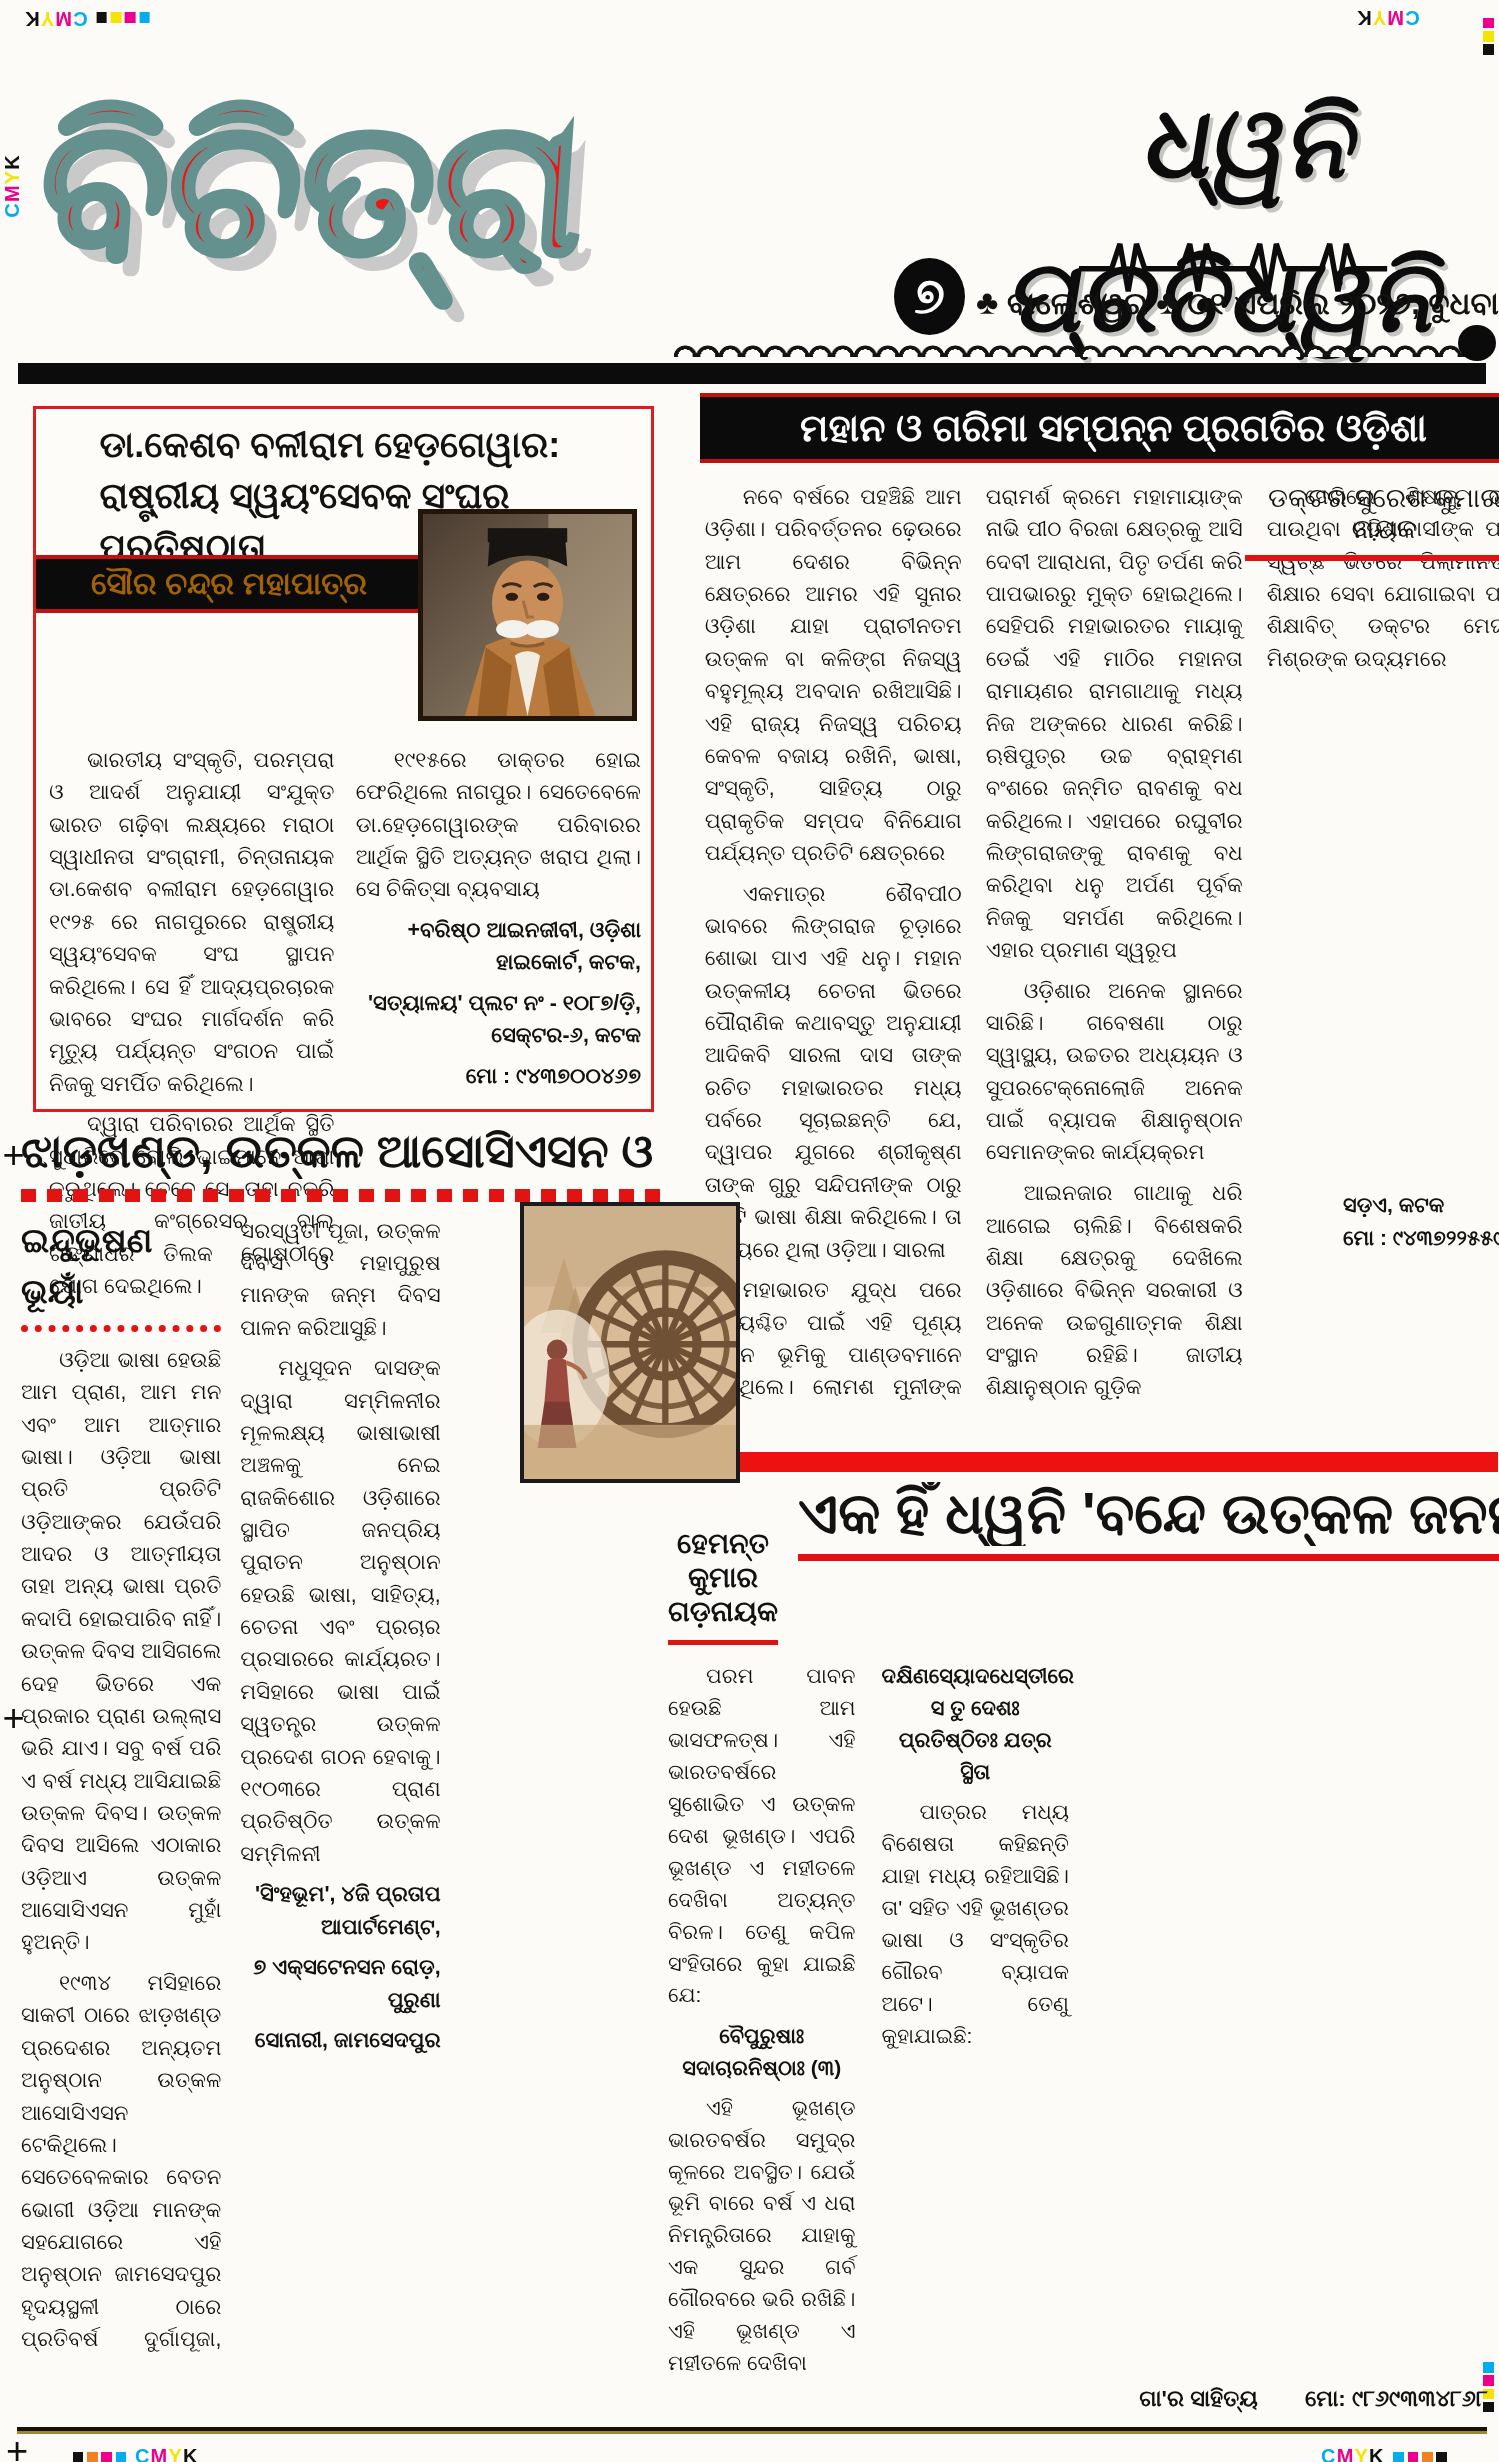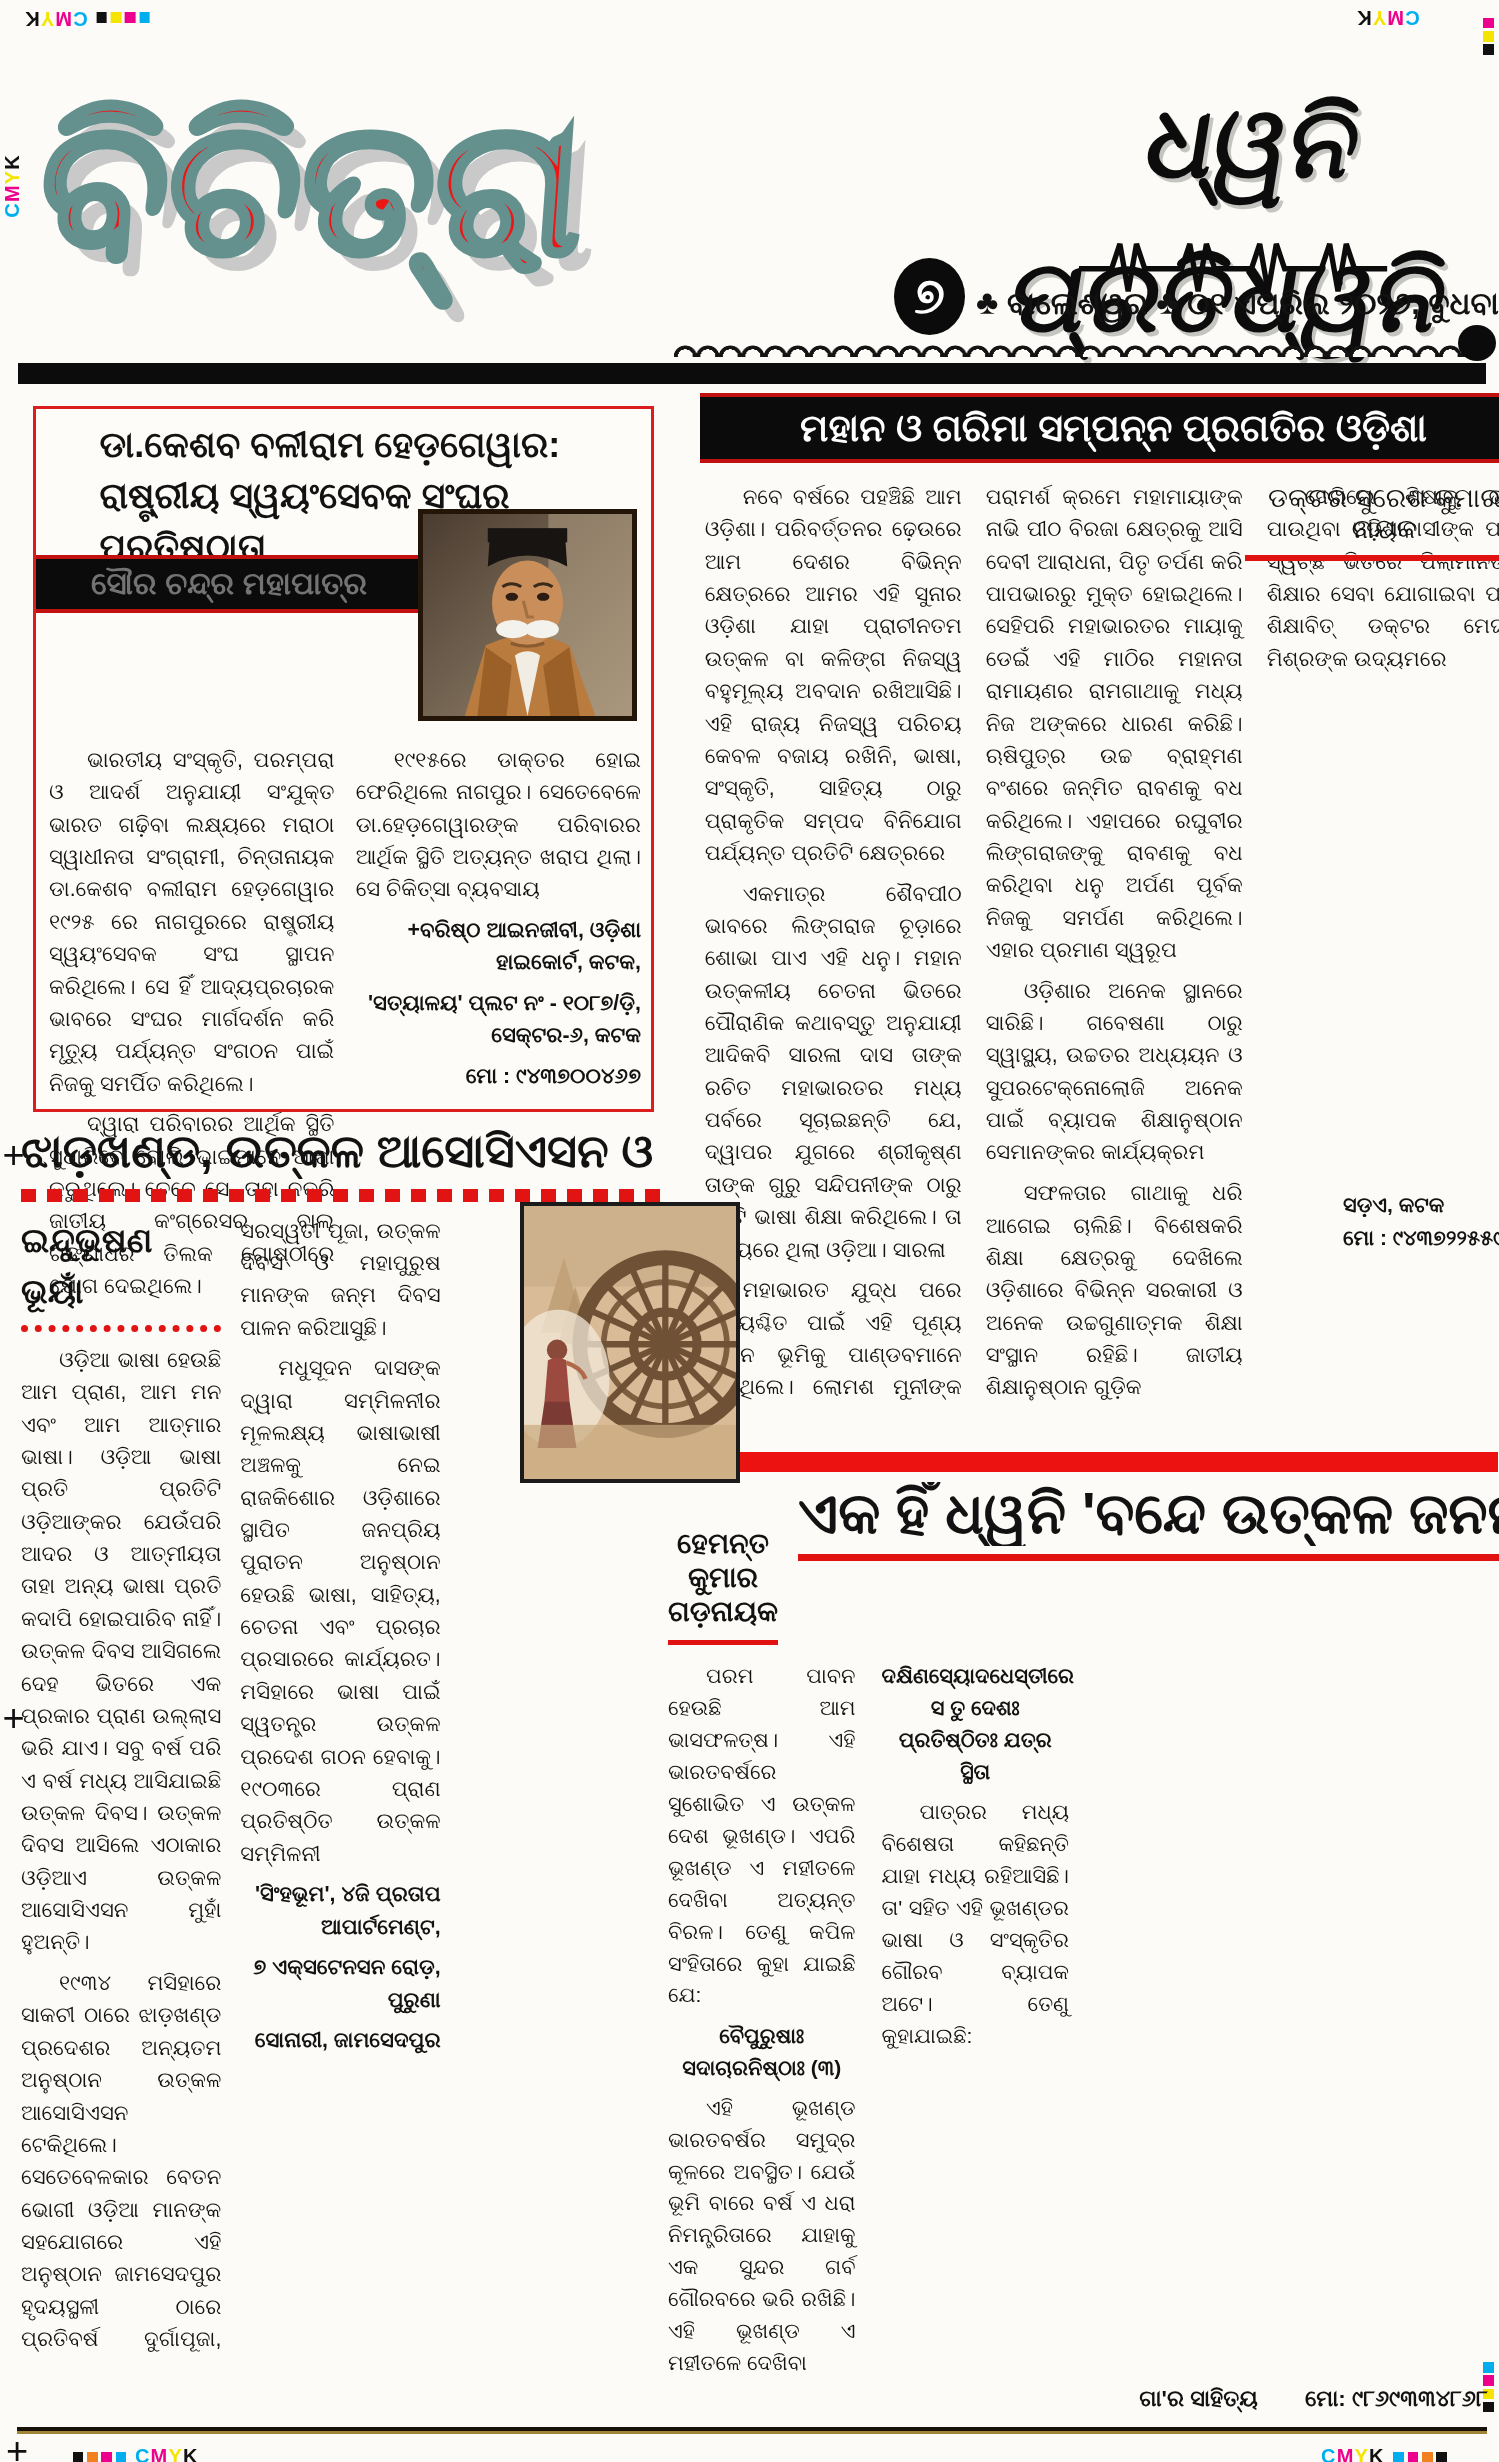--- a/index.html
+++ b/index.html
@@ -35,21 +35,21 @@
 
   
   .bodytext{font-size:21.3px;line-height:1.52;text-align:justify;}
   .bodytext p{margin:0 0 8.3px 0;text-indent:38px;}
   .credit{font-weight:bold;text-align:right;text-indent:0 !important;}
 
   
   .a1{position:absolute;left:33px;top:406px;width:621px;height:706px;border:3px solid #dc1d1d;background:#fdfcf8;padding-left:48px;}
   .a1 .head{padding:9.5px 15.4px 0 15.4px;font-size:36px;line-height:1.42;font-weight:bold;}
   .a1 .byline-bar{position:absolute;left:0;top:146px;width:386px;height:58px;background:#0b0b0b;
-     border-top:4.1px solid #c11010;border-bottom:4.1px solid #c11010;color:#737373;
+     border-top:4.1px solid #c11010;border-bottom:4.1px solid #c11010;color:#a16207;
      font-size:31px;font-weight:bold;text-align:center;line-height:50px;}
   .a1 .photo{position:absolute;right:14.2px;top:100px;width:219px;height:212px;border:5.3px solid #241509;background:#5a4a3a;}
   .a1 .body{position:absolute;left:13px;top:335px;width:592px;height:628px;columns:2;column-gap:21.3px;column-fill:auto;}
 
   
   .a2{position:absolute;left:700px;top:393px;width:827px;height:886px;}
   .a2 .headbar{height:70px;background:#0b0b0b;border-top:4.1px solid #c11010;border-bottom:4.1px solid #c11010;
      color:#fff;font-size:38px;font-weight:bold;text-align:center;line-height:62px;}
   .a2 .byline2{position:absolute;right:3.6px;top:90px;width:278px;text-align:center;font-size:27px;font-weight:normal;}
   .a2 .byline2 .rule{height:6px;background:#e01212;margin-top:9.5px;}
@@ -181,21 +181,21 @@
     </div>
   </div>
 
   <div class="a2" data-name="article-odisha">
     <div class="headbar" data-name="article-headline">ମହାନ ଓ ଗରିମା ସମ୍ପନ୍ନ ପ୍ରଗତିର ଓଡ଼ିଶା</div>
     <div class="body bodytext" data-name="article-body">
       <p data-name="article-paragraph">ନବେ ବର୍ଷରେ ପହଞ୍ଚିଛି ଆମ ଓଡ଼ିଶା। ପରିବର୍ତ୍ତନର ଢ଼େଉରେ ଆମ ଦେଶର ବିଭିନ୍ନ କ୍ଷେତ୍ରରେ ଆମର ଏହି ସୁନାର ଓଡ଼ିଶା ଯାହା ପ୍ରାଚୀନତମ ଉତ୍କଳ ବା କଳିଙ୍ଗ ନିଜସ୍ୱ ବହୁମୂଲ୍ୟ ଅବଦାନ ରଖିଆସିଛି। ଏହି ରାଜ୍ୟ ନିଜସ୍ୱ ପରିଚୟ କେବଳ ବଜାୟ ରଖିନି, ଭାଷା, ସଂସ୍କୃତି, ସାହିତ୍ୟ ଠାରୁ ପ୍ରାକୃତିକ ସମ୍ପଦ ବିନିଯୋଗ ପର୍ଯ୍ୟନ୍ତ ପ୍ରତିଟି କ୍ଷେତ୍ରରେ</p>
       <p data-name="article-paragraph">ଏକମାତ୍ର ଶୈବପୀଠ ଭାବରେ ଲିଙ୍ଗରାଜ ଚୂଡ଼ାରେ ଶୋଭା ପାଏ ଏହି ଧନୁ। ମହାନ ଉତ୍କଳୀୟ ଚେତନା ଭିତରେ ପୌରାଣିକ କଥାବସ୍ତୁ ଅନୁଯାୟୀ ଆଦିକବି ସାରଳା ଦାସ ତାଙ୍କ ରଚିତ ମହାଭାରତର ମଧ୍ୟ ପର୍ବରେ ସୂଚାଇଛନ୍ତି ଯେ, ଦ୍ୱାପର ଯୁଗରେ ଶ୍ରୀକୃଷ୍ଣ ତାଙ୍କ ଗୁରୁ ସନ୍ଦିପନୀଙ୍କ ଠାରୁ ୬୪ଟି ଭାଷା ଶିକ୍ଷା କରିଥିଲେ। ତା ମଧ୍ୟରେ ଥିଲା ଓଡ଼ିଆ। ସାରଳା</p>
       <p data-name="article-paragraph">ମହାଭାରତ ଯୁଦ୍ଧ ପରେ ପ୍ରାୟଶ୍ଚିତ ପାଇଁ ଏହି ପୂଣ୍ୟ ପାବନ ଭୂମିକୁ ପାଣ୍ଡବମାନେ ଆସିଥିଲେ। ଲୋମଶ ମୁନୀଙ୍କ ପରାମର୍ଶ କ୍ରମେ ମହାମାୟାଙ୍କ ନାଭି ପୀଠ ବିରଜା କ୍ଷେତ୍ରକୁ ଆସି ଦେବୀ ଆରାଧନା, ପିତୃ ତର୍ପଣ କରି ପାପଭାରରୁ ମୁକ୍ତ ହୋଇଥିଲେ। ସେହିପରି ମହାଭାରତର ମାୟାକୁ ଡେଇଁ ଏହି ମାଠିର ମହାନତା ରାମାୟଣର ରାମଗାଥାକୁ ମଧ୍ୟ ନିଜ ଅଙ୍କରେ ଧାରଣ କରିଛି। ଋଷିପୁତ୍ର ଉଚ୍ଚ ବ୍ରାହ୍ମଣ ବଂଶରେ ଜନ୍ମିତ ରାବଣକୁ ବଧ କରିଥିଲେ। ଏହାପରେ ରଘୁବୀର ଲିଙ୍ଗରାଜଙ୍କୁ ରାବଣକୁ ବଧ କରିଥିବା ଧନୁ ଅର୍ପଣ ପୂର୍ବକ ନିଜକୁ ସମର୍ପଣ କରିଥିଲେ। ଏହାର ପ୍ରମାଣ ସ୍ୱରୂପ</p>
       <p data-name="article-paragraph">ଓଡ଼ିଶାର ଅନେକ ସ୍ଥାନରେ ସାରିଛି। ଗବେଷଣା ଠାରୁ ସ୍ୱାସ୍ଥ୍ୟ, ଉଚ୍ଚତର ଅଧ୍ୟୟନ ଓ ସୁପରଟେକ୍ନୋଲୋଜି ଅନେକ ପାଇଁ ବ୍ୟାପକ ଶିକ୍ଷାନୁଷ୍ଠାନ ସେମାନଙ୍କର କାର୍ଯ୍ୟକ୍ରମ</p>
-      <p data-name="article-paragraph">ସଫଳତାର ଗାଥାକୁ ଧରି ଆଗେଇ ଚାଲିଛି। ବିଶେଷକରି ଶିକ୍ଷା କ୍ଷେତ୍ରକୁ ଦେଖିଲେ ଓଡ଼ିଶାରେ ବିଭିନ୍ନ ସରକାରୀ ଓ ଅନେକ ଉଚ୍ଚଗୁଣାତ୍ମକ ଶିକ୍ଷା ସଂସ୍ଥାନ ରହିଛି। ଜାତୀୟ ଶିକ୍ଷାନୁଷ୍ଠାନ ଗୁଡ଼ିକ</p>
+      <p data-name="article-paragraph">ଆଇନଜାର ଗାଥାକୁ ଧରି ଆଗେଇ ଚାଲିଛି। ବିଶେଷକରି ଶିକ୍ଷା କ୍ଷେତ୍ରକୁ ଦେଖିଲେ ଓଡ଼ିଶାରେ ବିଭିନ୍ନ ସରକାରୀ ଓ ଅନେକ ଉଚ୍ଚଗୁଣାତ୍ମକ ଶିକ୍ଷା ସଂସ୍ଥାନ ରହିଛି। ଜାତୀୟ ଶିକ୍ଷାନୁଷ୍ଠାନ ଗୁଡ଼ିକ</p>
       <p data-name="article-paragraph">ଦେଖିଲେ ଶିକ୍ଷାକୁ ଭଲ ପାଉଥିବା ଓଡ଼ିଶାବାସୀଙ୍କ ପାଇଁ ସ୍ୱଚ୍ଛ ଭିତରେ ପିଲାମାନଙ୍କୁ ଶିକ୍ଷାର ସେବା ଯୋଗାଇବା ପାଇଁ ଶିକ୍ଷାବିତ୍ ଡକ୍ଟର ମେଘନା ମିଶ୍ରଙ୍କ ଉଦ୍ୟମରେ</p>
     </div>
     <div class="byline2" data-name="article-byline">
       <div>ଡକ୍ଟର ସୁରେଶ କୁମାର ନାୟକ</div>
       <div class="rule" data-name="byline-underline"></div>
     </div>
     <div class="endcredit" data-name="author-credit">
       <div data-name="author-place">ସଡ଼ଏ, କଟକ</div>
       <div data-name="author-contact">ମୋ : ୯୪୩୭୨୨୫୫୯୨</div>
     </div>

